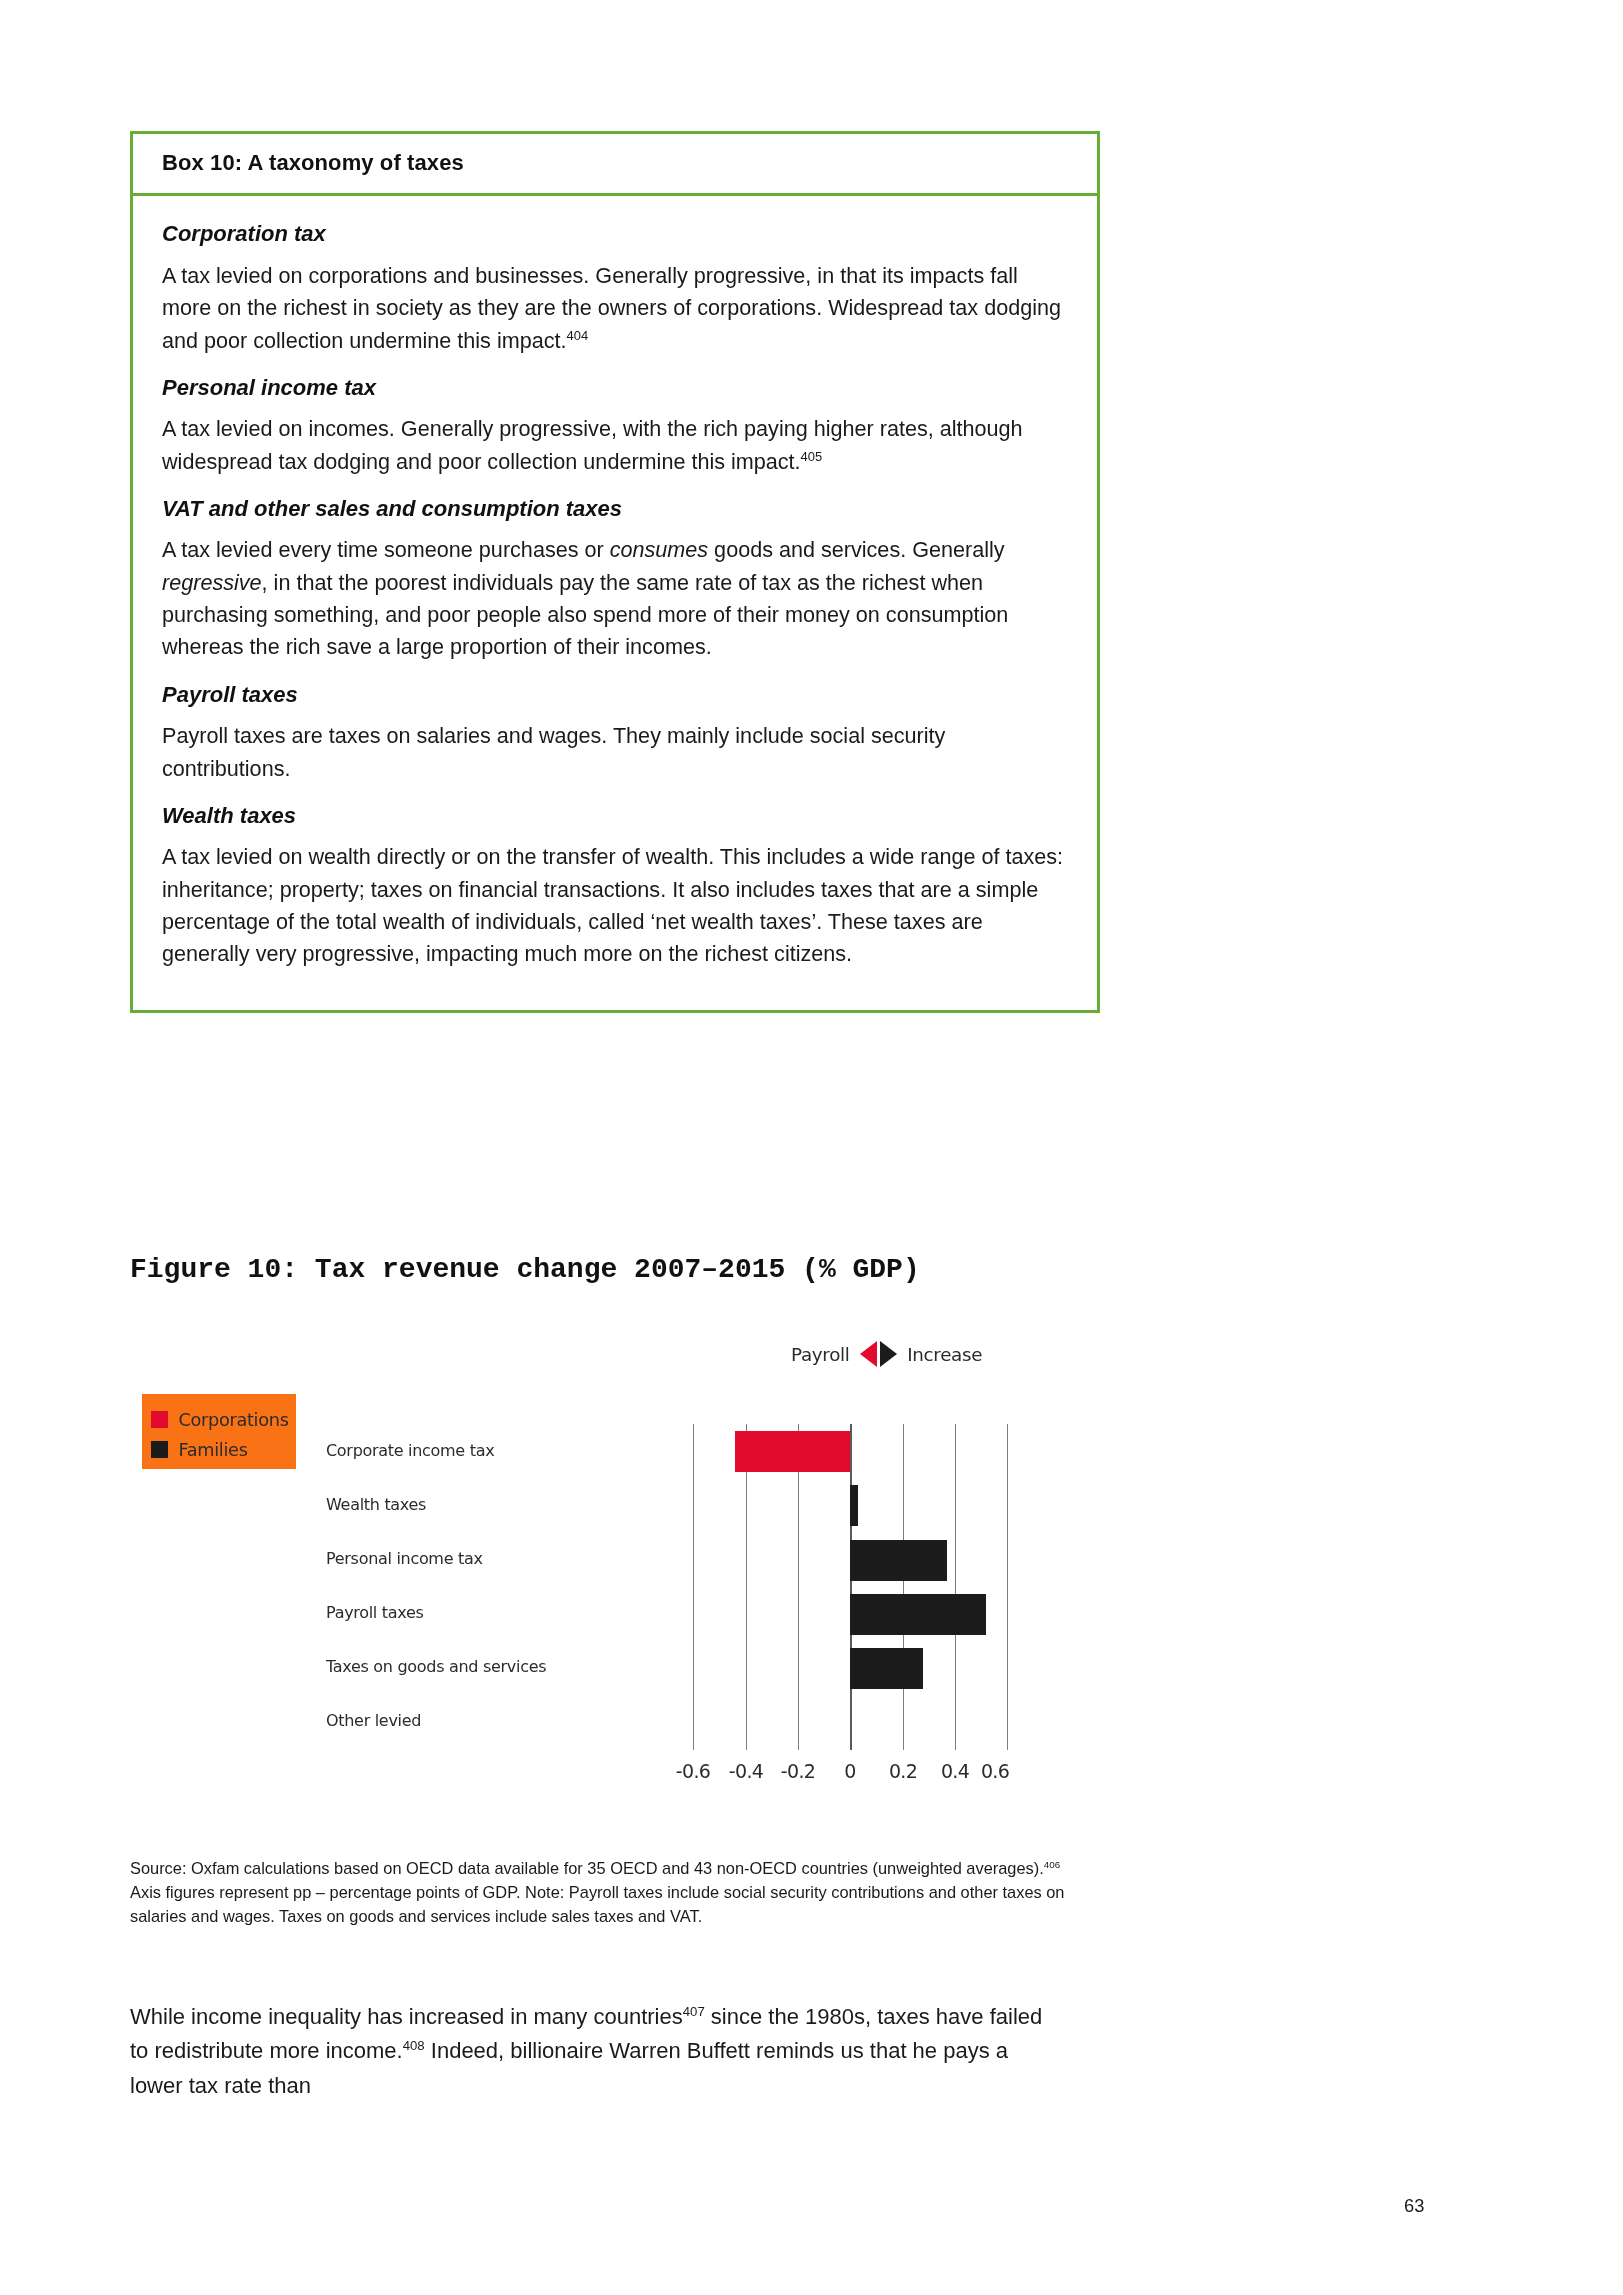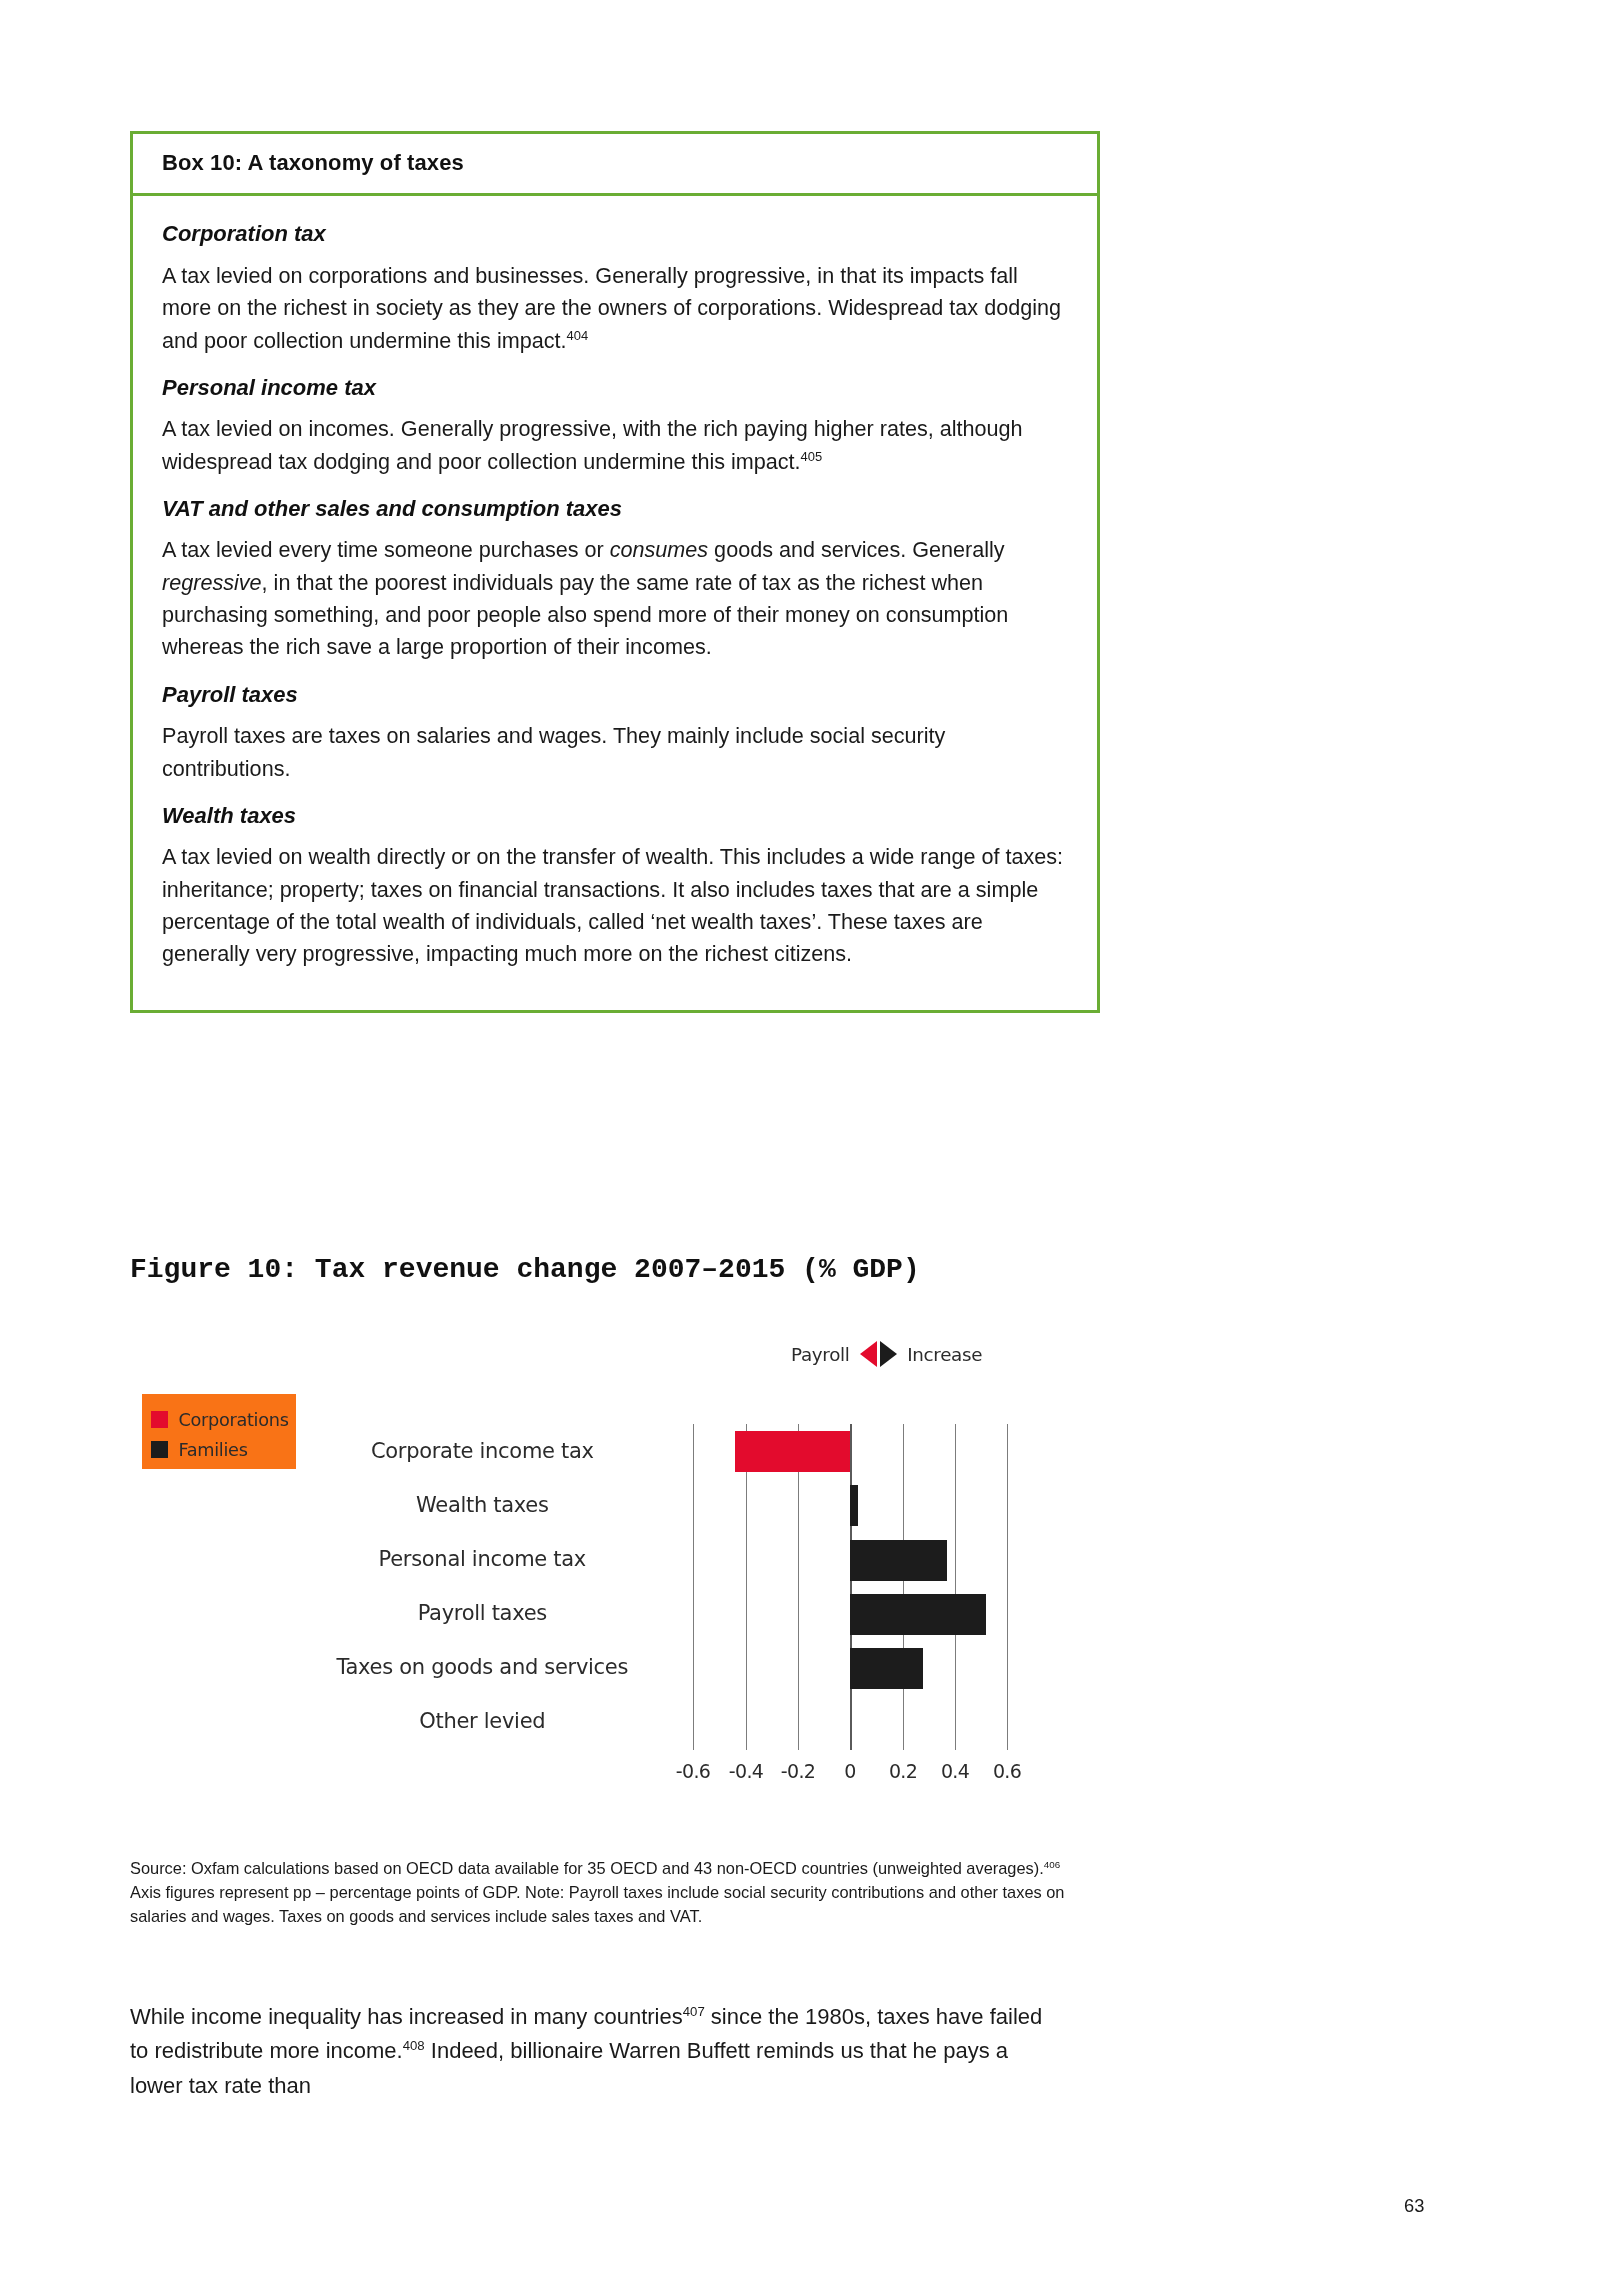--- a/index.html
+++ b/index.html
@@ -107,22 +107,22 @@
   }
 
   .cat-labels {
     position:absolute;
     left:196px; top:122px;
     width:327px;
   }
   .cat-label {
     height:54px;
     line-height:54px;
-    text-align:center;
-    font-size:21px;
+    text-align:left;
+    font-size:16px;
     color:#2b2b2b;
     font-family:"DejaVu Sans", sans-serif;
     letter-spacing:-0.3px;
     padding-right:14.4px;
     box-sizing:border-box;
   }
 
   .plot {
     position:absolute;
     left:537px; top:122px;
@@ -256,21 +256,21 @@
       <div class="bar-row" style="top: 272px;"></div>
     </div>
 
   <div class="tick-labels" id="tick-labels">
       <div class="tick" style="left: 26px;">-0.6</div>
       <div class="tick" style="left: 79px;">-0.4</div>
       <div class="tick" style="left: 131px;">-0.2</div>
       <div class="tick" style="left: 183px;">0</div>
       <div class="tick" style="left: 236px;">0.2</div>
       <div class="tick" style="left: 288px;">0.4</div>
-      <div class="tick" style="left: 340px; text-align: right;">0.6</div>
+      <div class="tick" style="left: 328px; text-align: right;">0.6</div>
     </div>
 
 </div>
 
 <div class="source">Source: Oxfam calculations based on OECD data available for 35 OECD and 43 non-OECD countries (unweighted averages).<sup>406</sup> Axis figures represent pp – percentage points of GDP. Note: Payroll taxes include social security contributions and other taxes on salaries and wages. Taxes on goods and services include sales taxes and VAT.</div>
 
 <div class="closing">While income inequality has increased in many countries<sup>407</sup> since the 1980s, taxes have failed to redistribute more income.<sup>408</sup> Indeed, billionaire Warren Buffett reminds us that he pays a lower tax rate than</div>
 
 <div class="page-number">63</div>
 

